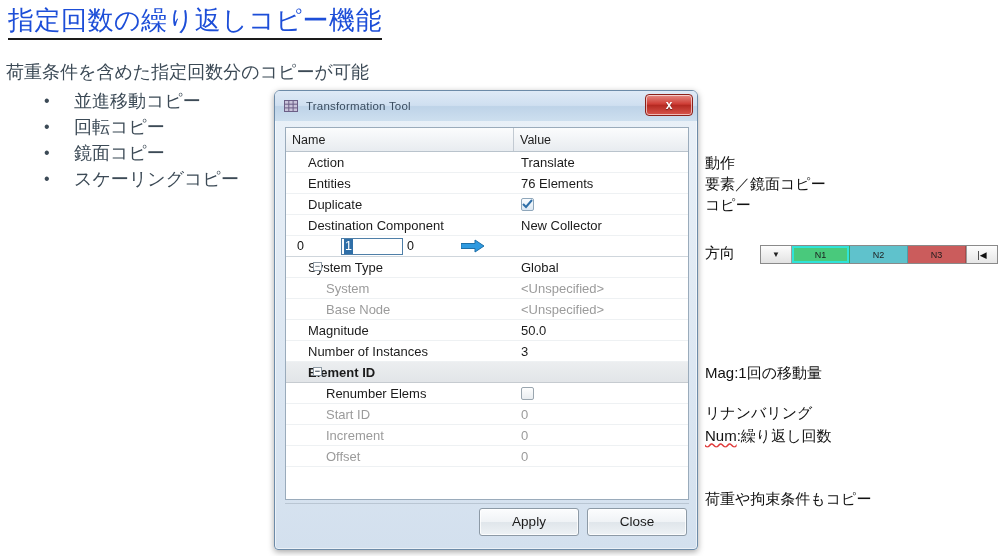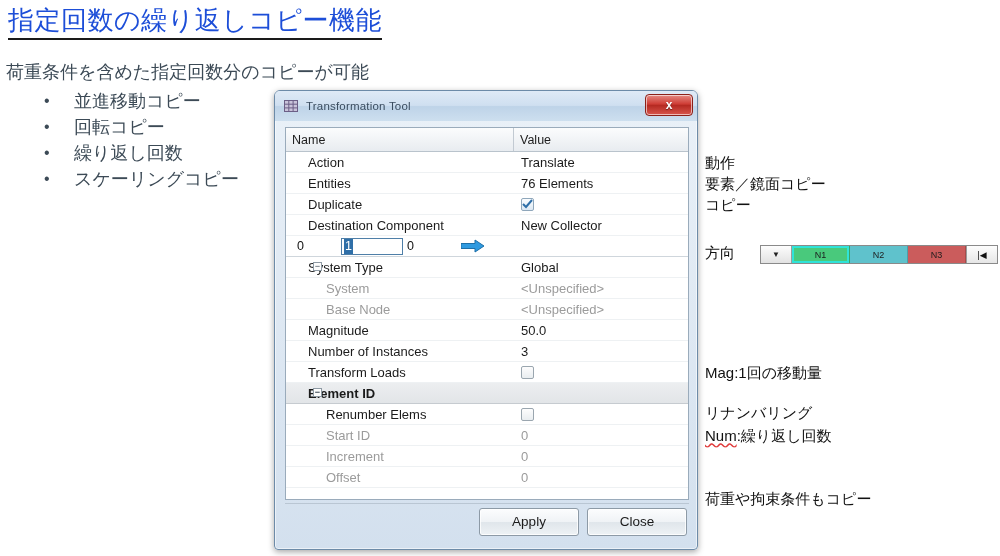--- a/index.html
+++ b/index.html
@@ -225,21 +225,21 @@
     <li>
       <span class="bullet-dot">•</span>
       <span>並進移動コピー</span>
     </li>
     <li>
       <span class="bullet-dot">•</span>
       <span>回転コピー</span>
     </li>
     <li>
       <span class="bullet-dot">•</span>
-      <span>繰り返し回数</span>
+      <span>鏡面コピー</span>
     </li>
     <li>
       <span class="bullet-dot">•</span>
       <span>スケーリングコピー</span>
     </li>
   </ul>
 
   <div class="dialog">
 
     <div class="titlebar">
@@ -329,26 +329,20 @@
       <div class="row indent-1">
         <div class="cell-name">Magnitude</div>
         <div class="cell-value">50.0</div>
       </div>
 
       <div class="row indent-1">
         <div class="cell-name">Number of Instances</div>
         <div class="cell-value">3</div>
       </div>
 
-      <div class="row indent-1">
-        <div class="cell-name">Transform Loads</div>
-        <div class="cell-value">
-          <span class="cb"></span>
-        </div>
-      </div>
 
       <div class="row group">
         <div class="cell-name">
           <span class="tw-holder">
               <span class="tw" style="top:-5px">−</span>
             </span>
           <span>Element ID</span>
         </div>
         <div class="cell-value"></div>
       </div>

